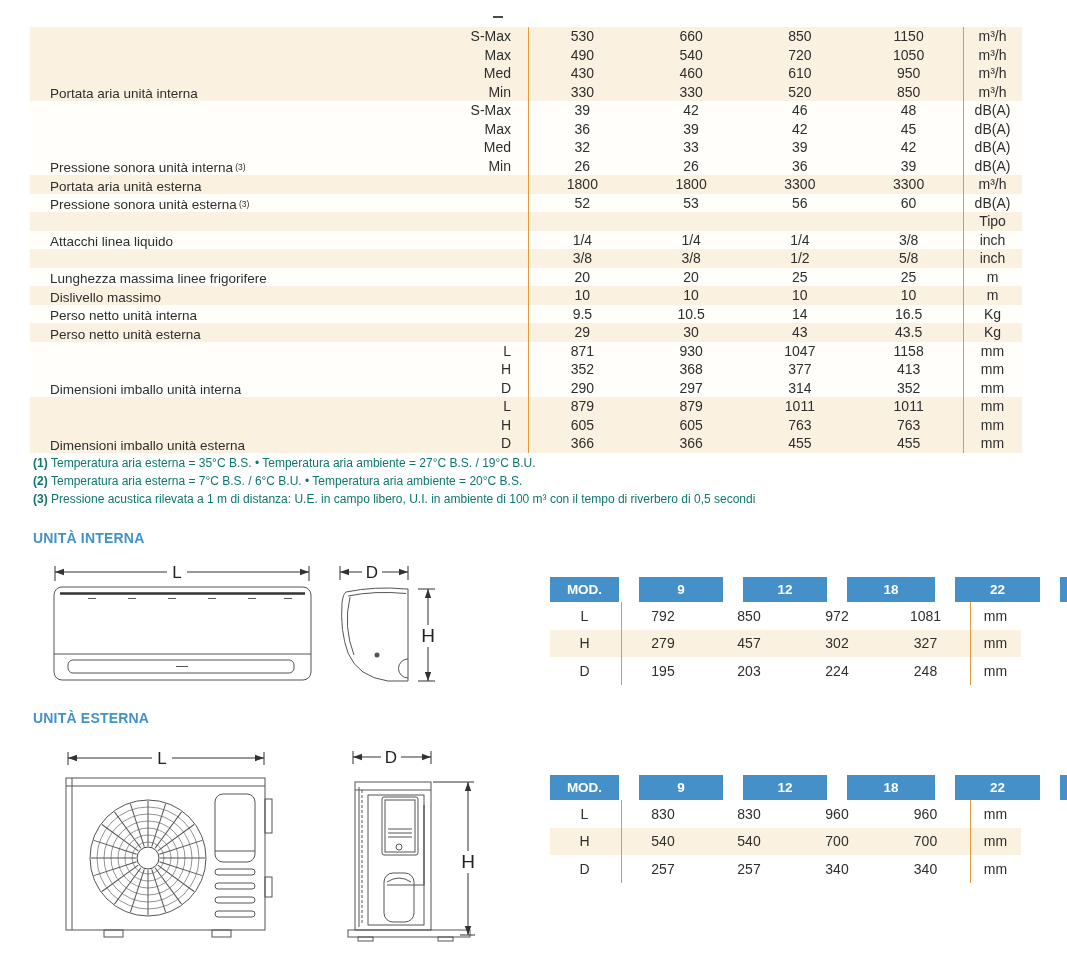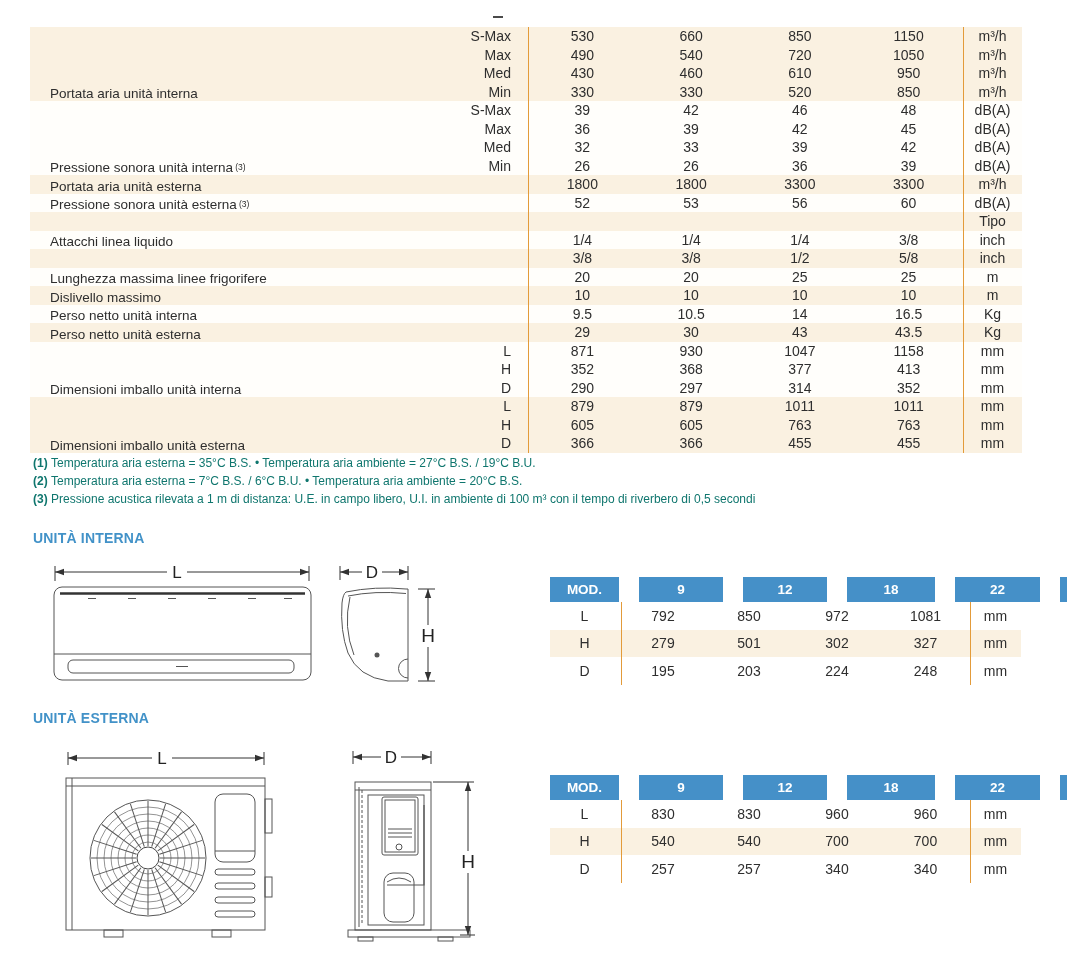--- a/index.html
+++ b/index.html
@@ -391,21 +391,21 @@
         <div>L</div>
         <div>792</div>
         <div>850</div>
         <div>972</div>
         <div>1081</div>
         <div>mm</div>
       </div>
       <div class="brow cream">
         <div>H</div>
         <div>279</div>
-        <div>501</div>
+        <div>457</div>
         <div>302</div>
         <div>327</div>
         <div>mm</div>
       </div>
       <div class="brow">
         <div>D</div>
         <div>195</div>
         <div>203</div>
         <div>224</div>
         <div>248</div>

